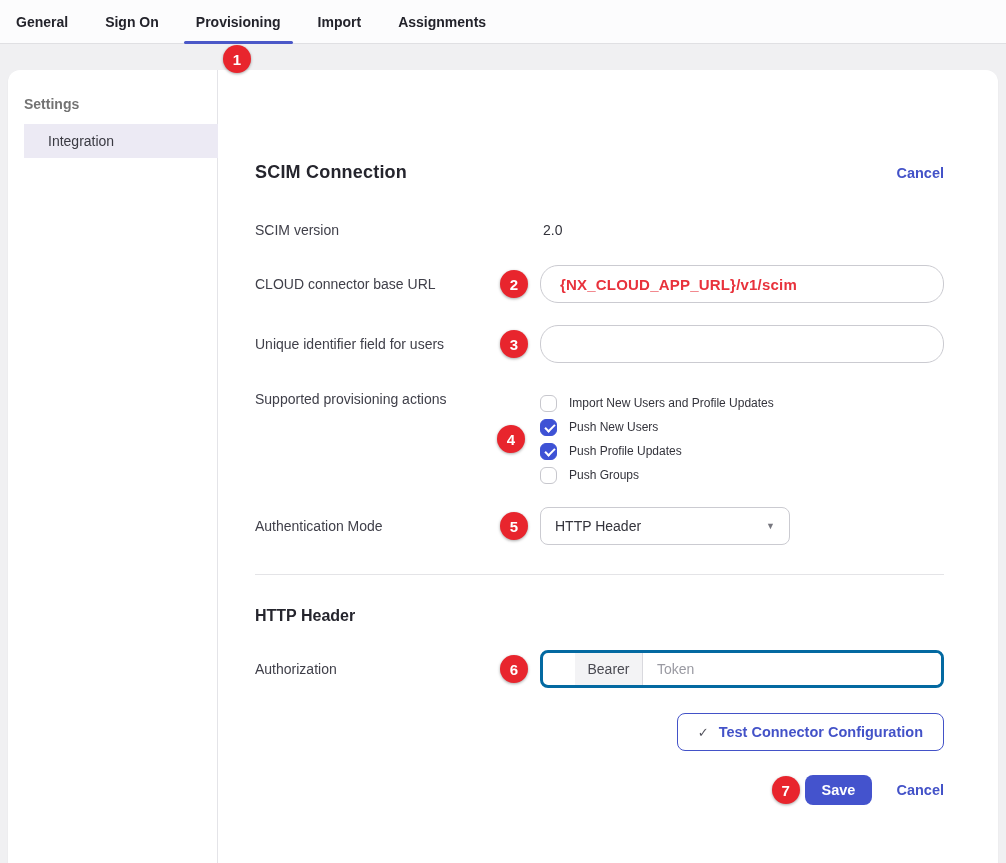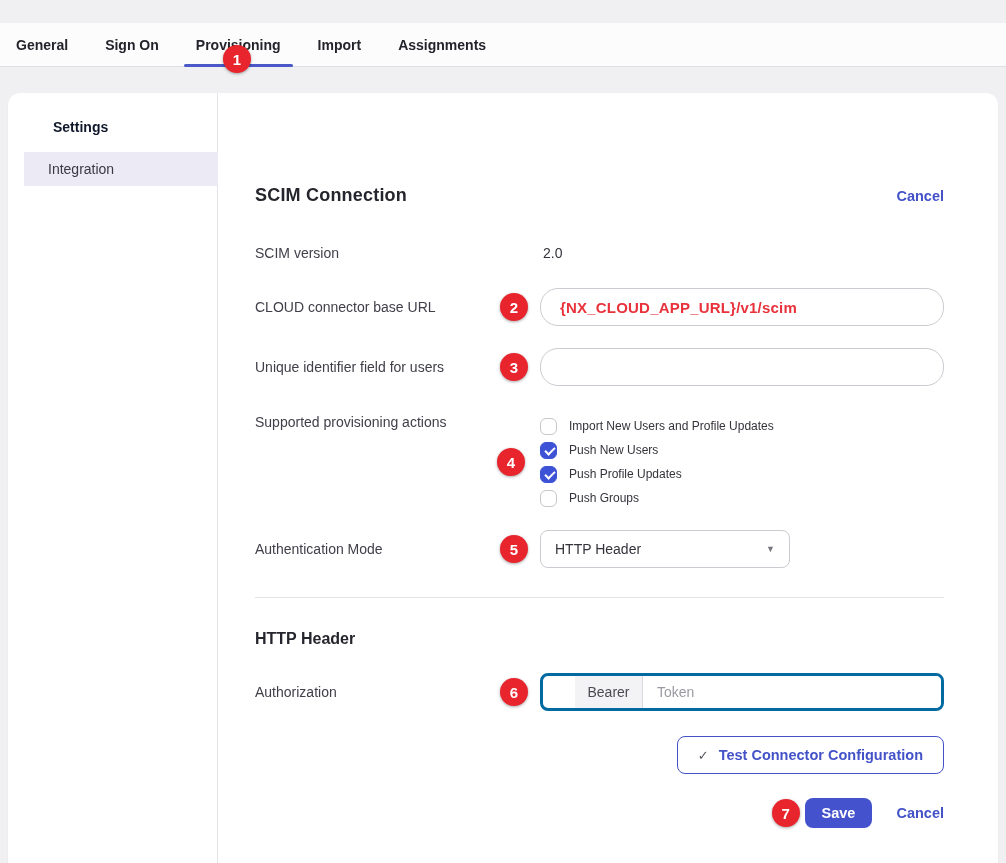--- a/index.html
+++ b/index.html
@@ -13,21 +13,20 @@
   }
 
   
   .tabbar {
     height:44px;
     background:#fcfcfd;
     border-bottom:1px solid #e0e0e3;
     display:flex;
     align-items:stretch;
     padding-left:4px;
-    margin-top:23px;
   }
   .tab {
     padding:0 12px;
     margin-right:13px;
     display:flex;
     align-items:center;
     font-size:14px;
     font-weight:600;
     color:#23232b;
     position:relative;
@@ -75,23 +74,23 @@
   
   .sidebar {
     width:210px;
     flex-shrink:0;
     border-right:1px solid #e4e4e8;
     padding-top:26px;
   }
   .sidebar-header {
     font-size:14px;
     font-weight:700;
-    color:#0f172a;
-    padding-left:45px;
-    margin-bottom:17px;
+    color:#737373;
+    padding-left:16px;
+    margin-bottom:12px;
   }
   .sidebar-item {
     margin-left:16px;
     width:194px;
     height:34px;
     display:flex;
     align-items:center;
     padding-left:24px;
     font-size:14px;
     color:#3a3a42;

